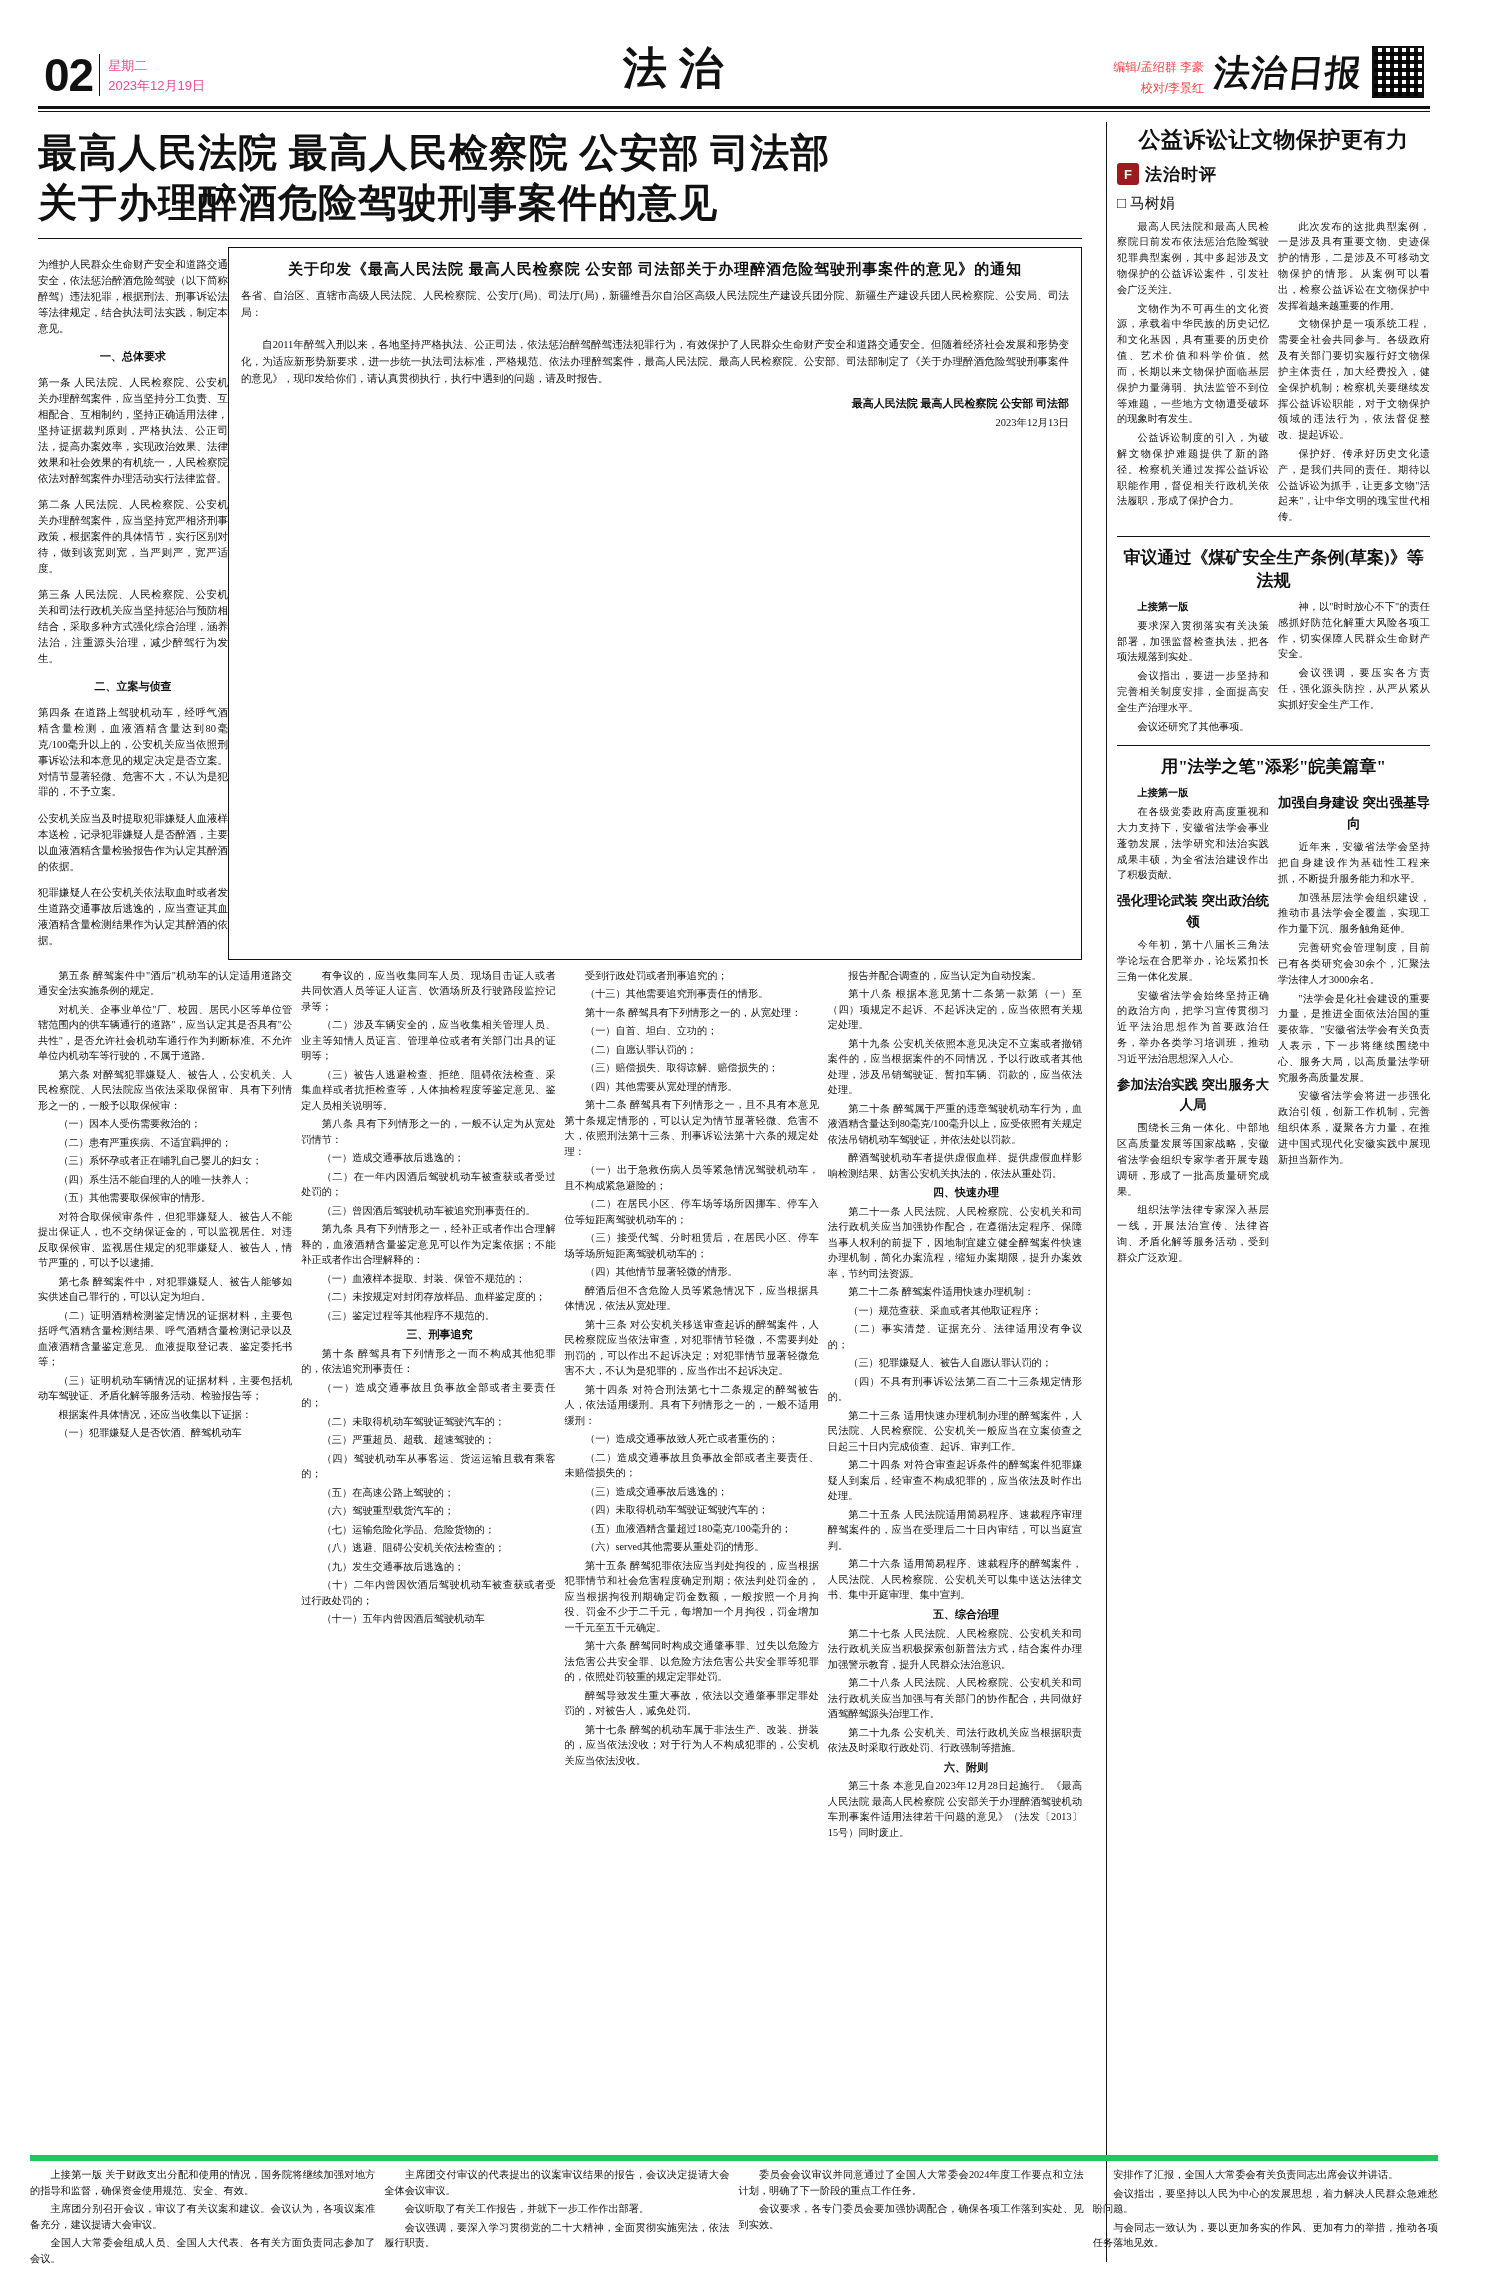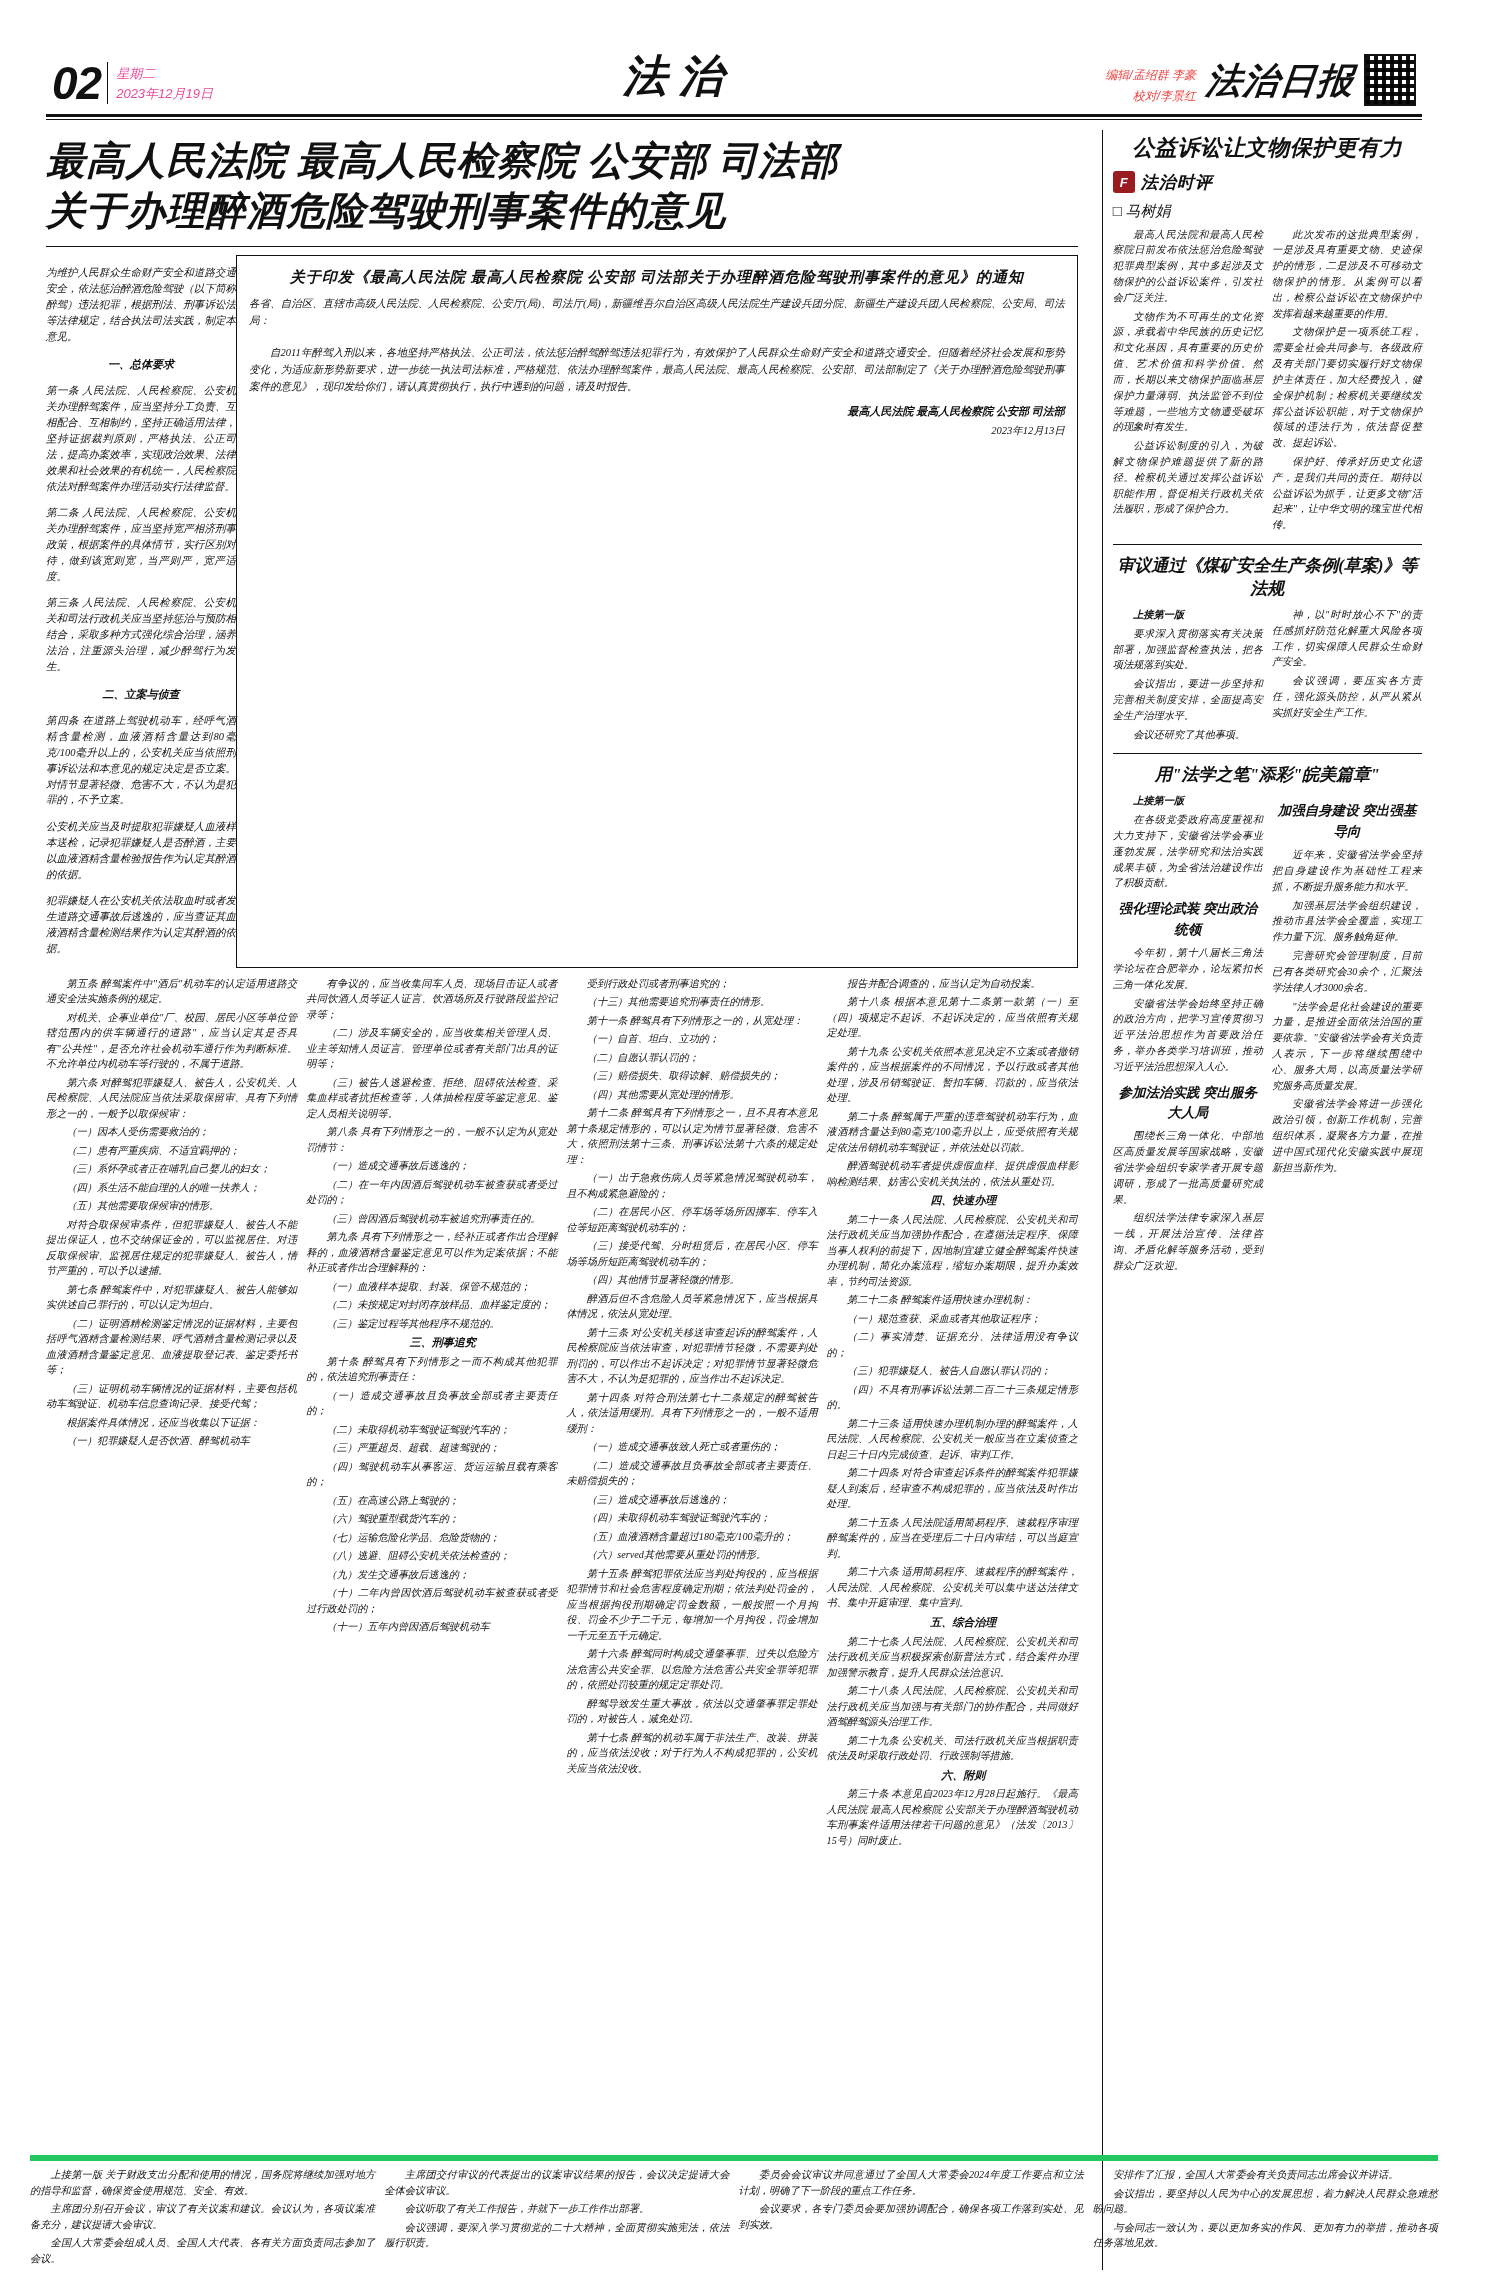--- a/index.html
+++ b/index.html
@@ -6,23 +6,22 @@
   body{
     width:1500px;height:2279px;
     font-family:"Liberation Serif", serif;
     color:#111;
     position:relative;
     overflow:hidden;
   }
   .page{
     width:1468px;height:2279px;
     box-sizing:border-box;
-    padding:16px;
+    padding:8px;
     position:relative;
-    font-style:italic;
   }
 
   
   .masthead{
     display:flex;align-items:flex-end;
     padding:28px 36px 6px 36px;
     box-sizing:border-box;
     height:96px;
   }
   .mh-left{display:flex;align-items:flex-start;min-width:250px;}
@@ -212,21 +211,21 @@
             <p>对机关、企事业单位"厂、校园、居民小区等单位管辖范围内的供车辆通行的道路"，应当认定其是否具有"公共性"，是否允许社会机动车通行作为判断标准。不允许单位内机动车等行驶的，不属于道路。</p>
             <p>第六条  对醉驾犯罪嫌疑人、被告人，公安机关、人民检察院、人民法院应当依法采取保留审、具有下列情形之一的，一般予以取保候审：</p>
             <p>（一）因本人受伤需要救治的；</p>
             <p>（二）患有严重疾病、不适宜羁押的；</p>
             <p>（三）系怀孕或者正在哺乳自己婴儿的妇女；</p>
             <p>（四）系生活不能自理的人的唯一扶养人；</p>
             <p>（五）其他需要取保候审的情形。</p>
             <p>对符合取保候审条件，但犯罪嫌疑人、被告人不能提出保证人，也不交纳保证金的，可以监视居住。对违反取保候审、监视居住规定的犯罪嫌疑人、被告人，情节严重的，可以予以逮捕。</p>
             <p>第七条  醉驾案件中，对犯罪嫌疑人、被告人能够如实供述自己罪行的，可以认定为坦白。</p>
             <p>（二）证明酒精检测鉴定情况的证据材料，主要包括呼气酒精含量检测结果、呼气酒精含量检测记录以及血液酒精含量鉴定意见、血液提取登记表、鉴定委托书等；</p>
-            <p>（三）证明机动车辆情况的证据材料，主要包括机动车驾驶证、机动车信息查询记录、接受代驾；</p>
+            <p>（三）证明机动车辆情况的证据材料，主要包括机动车驾驶证、矛盾化解等服务活动、检验报告等；</p>
             <p>根据案件具体情况，还应当收集以下证据：</p>
             <p>（一）犯罪嫌疑人是否饮酒、醉驾机动车</p>
           </div>
         <div class="col" id="c2">
             <p>有争议的，应当收集同车人员、现场目击证人或者共同饮酒人员等证人证言、饮酒场所及行驶路段监控记录等；</p>
             <p>（二）涉及车辆安全的，应当收集相关管理人员、业主等知情人员证言、管理单位或者有关部门出具的证明等；</p>
             <p>（三）被告人逃避检查、拒绝、阻碍依法检查、采集血样或者抗拒检查等，人体抽检程度等鉴定意见、鉴定人员相关说明等。</p>
             <p>第八条  具有下列情形之一的，一般不认定为从宽处罚情节：</p>
             <p>（一）造成交通事故后逃逸的；</p>
             <p>（二）在一年内因酒后驾驶机动车被查获或者受过处罚的；</p>

